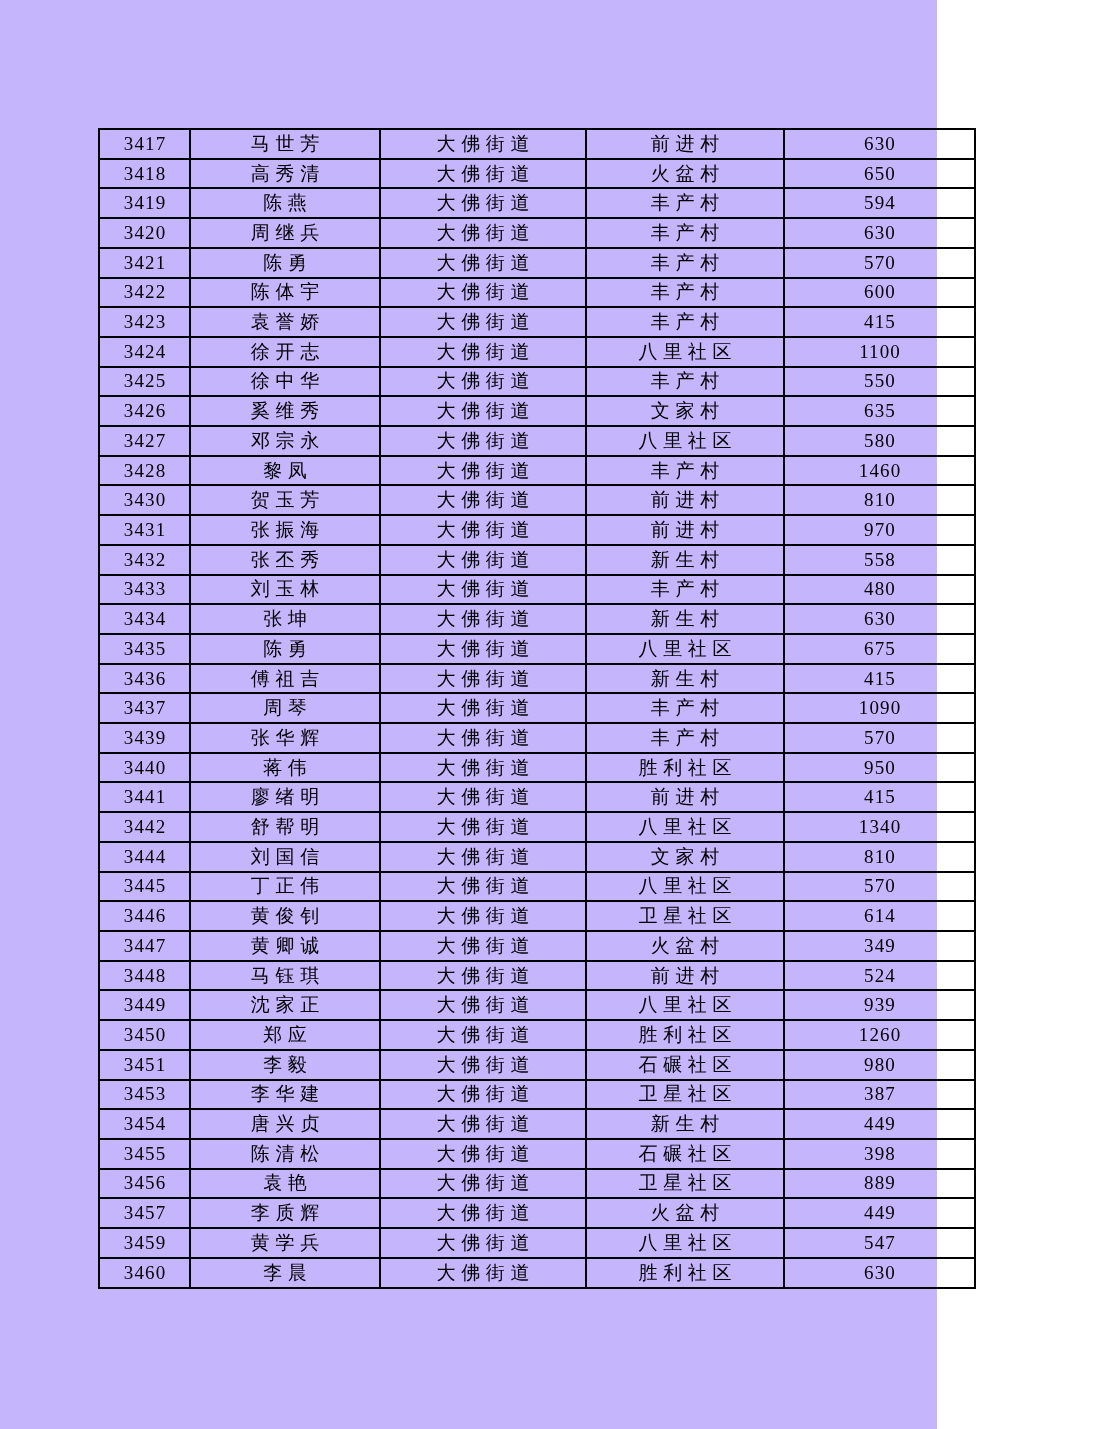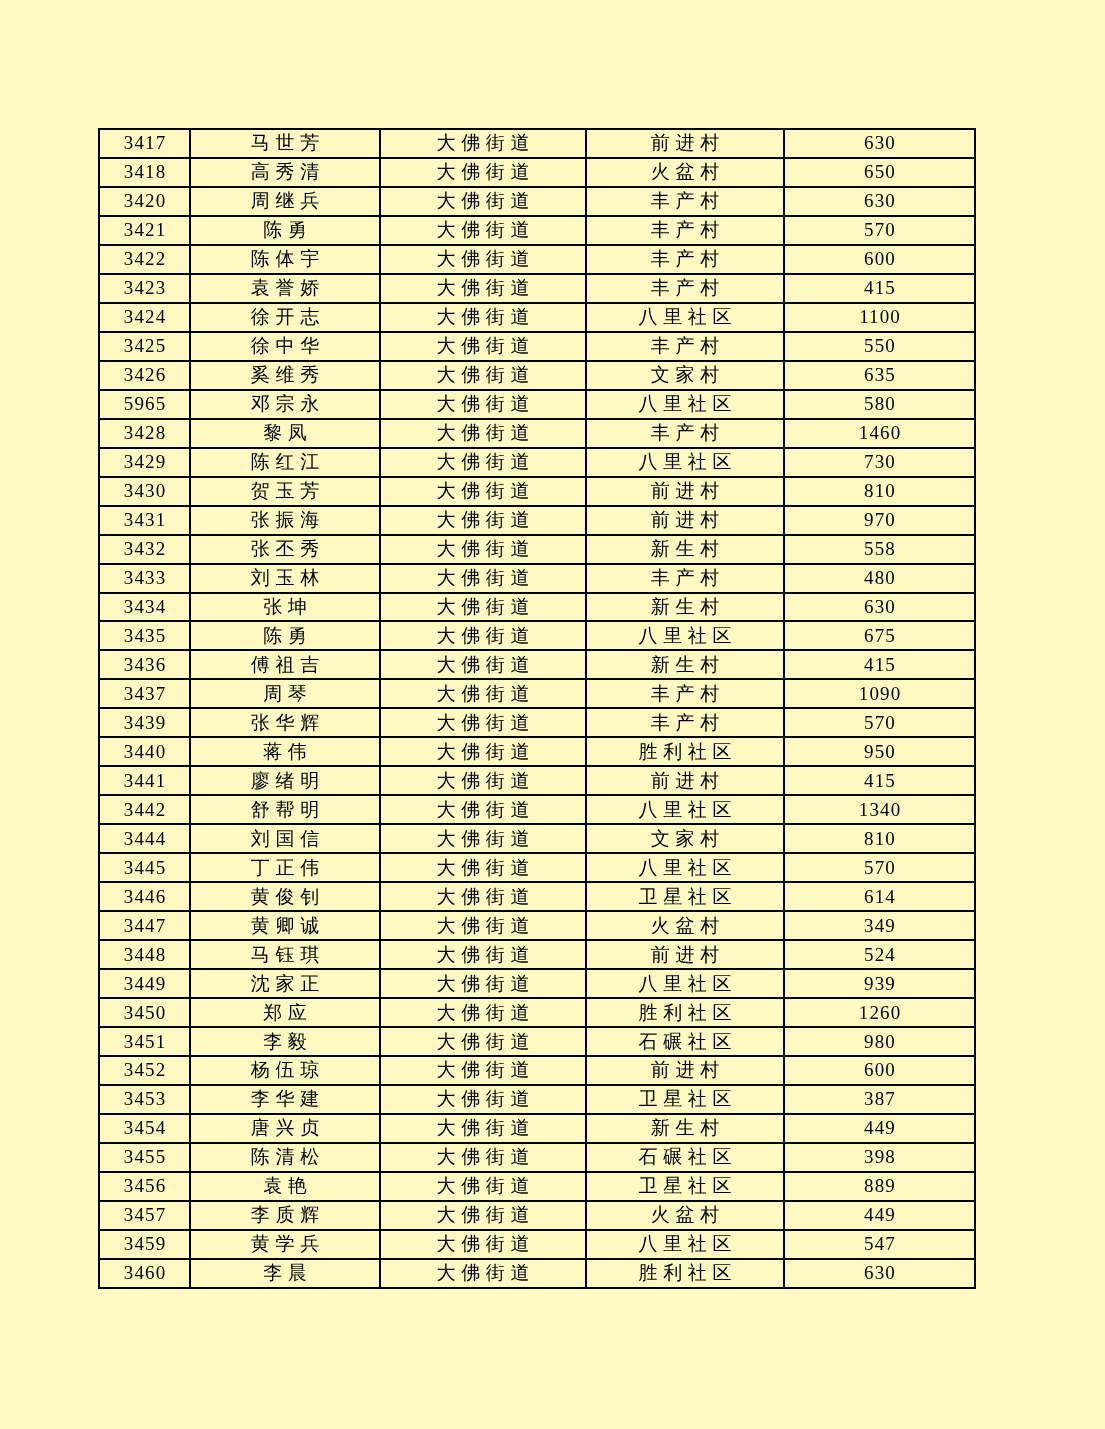--- a/index.html
+++ b/index.html
@@ -12,23 +12,23 @@
     background: #ffffff;
     font-family: "Liberation Serif", "DejaVu Serif", serif;
     color: #000000;
     position: relative;
     overflow: hidden;
   }
   .page {
     position: absolute;
     top: 0;
     left: 0;
-    width: 1105px;
+    width: 937px;
     height: 1429px;
-    background: #fef9c3;
+    background: #c4b5fd;
   }
   table.records {
     position: absolute;
     left: 98px;
     top: 128px;
     width: 876px;
     height: 1161px;
     border-collapse: collapse;
     table-layout: fixed;
   }
@@ -71,20 +71,27 @@
     <td class="num">630</td>
   </tr>
         <tr>
     <td class="num">3418</td>
     <td class="zh">高秀清</td>
     <td class="zh">大佛街道</td>
     <td class="zh">火盆村</td>
     <td class="num">650</td>
   </tr>
         <tr>
+    <td class="num">3419</td>
+    <td class="zh">陈燕</td>
+    <td class="zh">大佛街道</td>
+    <td class="zh">丰产村</td>
+    <td class="num">594</td>
+  </tr>
+        <tr>
     <td class="num">3420</td>
     <td class="zh">周继兵</td>
     <td class="zh">大佛街道</td>
     <td class="zh">丰产村</td>
     <td class="num">630</td>
   </tr>
         <tr>
     <td class="num">3421</td>
     <td class="zh">陈勇</td>
     <td class="zh">大佛街道</td>
@@ -120,41 +127,34 @@
     <td class="num">550</td>
   </tr>
         <tr>
     <td class="num">3426</td>
     <td class="zh">奚维秀</td>
     <td class="zh">大佛街道</td>
     <td class="zh">文家村</td>
     <td class="num">635</td>
   </tr>
         <tr>
-    <td class="num">5965</td>
+    <td class="num">3427</td>
     <td class="zh">邓宗永</td>
     <td class="zh">大佛街道</td>
     <td class="zh">八里社区</td>
     <td class="num">580</td>
   </tr>
         <tr>
     <td class="num">3428</td>
     <td class="zh">黎凤</td>
     <td class="zh">大佛街道</td>
     <td class="zh">丰产村</td>
     <td class="num">1460</td>
   </tr>
         <tr>
-    <td class="num">3429</td>
-    <td class="zh">陈红江</td>
-    <td class="zh">大佛街道</td>
-    <td class="zh">八里社区</td>
-    <td class="num">730</td>
-  </tr>
-        <tr>
     <td class="num">3430</td>
     <td class="zh">贺玉芳</td>
     <td class="zh">大佛街道</td>
     <td class="zh">前进村</td>
     <td class="num">810</td>
   </tr>
         <tr>
     <td class="num">3431</td>
     <td class="zh">张振海</td>
     <td class="zh">大佛街道</td>
@@ -279,27 +279,20 @@
     <td class="zh">大佛街道</td>
     <td class="zh">胜利社区</td>
     <td class="num">1260</td>
   </tr>
         <tr>
     <td class="num">3451</td>
     <td class="zh">李毅</td>
     <td class="zh">大佛街道</td>
     <td class="zh">石碾社区</td>
     <td class="num">980</td>
-  </tr>
-        <tr>
-    <td class="num">3452</td>
-    <td class="zh">杨伍琼</td>
-    <td class="zh">大佛街道</td>
-    <td class="zh">前进村</td>
-    <td class="num">600</td>
   </tr>
         <tr>
     <td class="num">3453</td>
     <td class="zh">李华建</td>
     <td class="zh">大佛街道</td>
     <td class="zh">卫星社区</td>
     <td class="num">387</td>
   </tr>
         <tr>
     <td class="num">3454</td>

